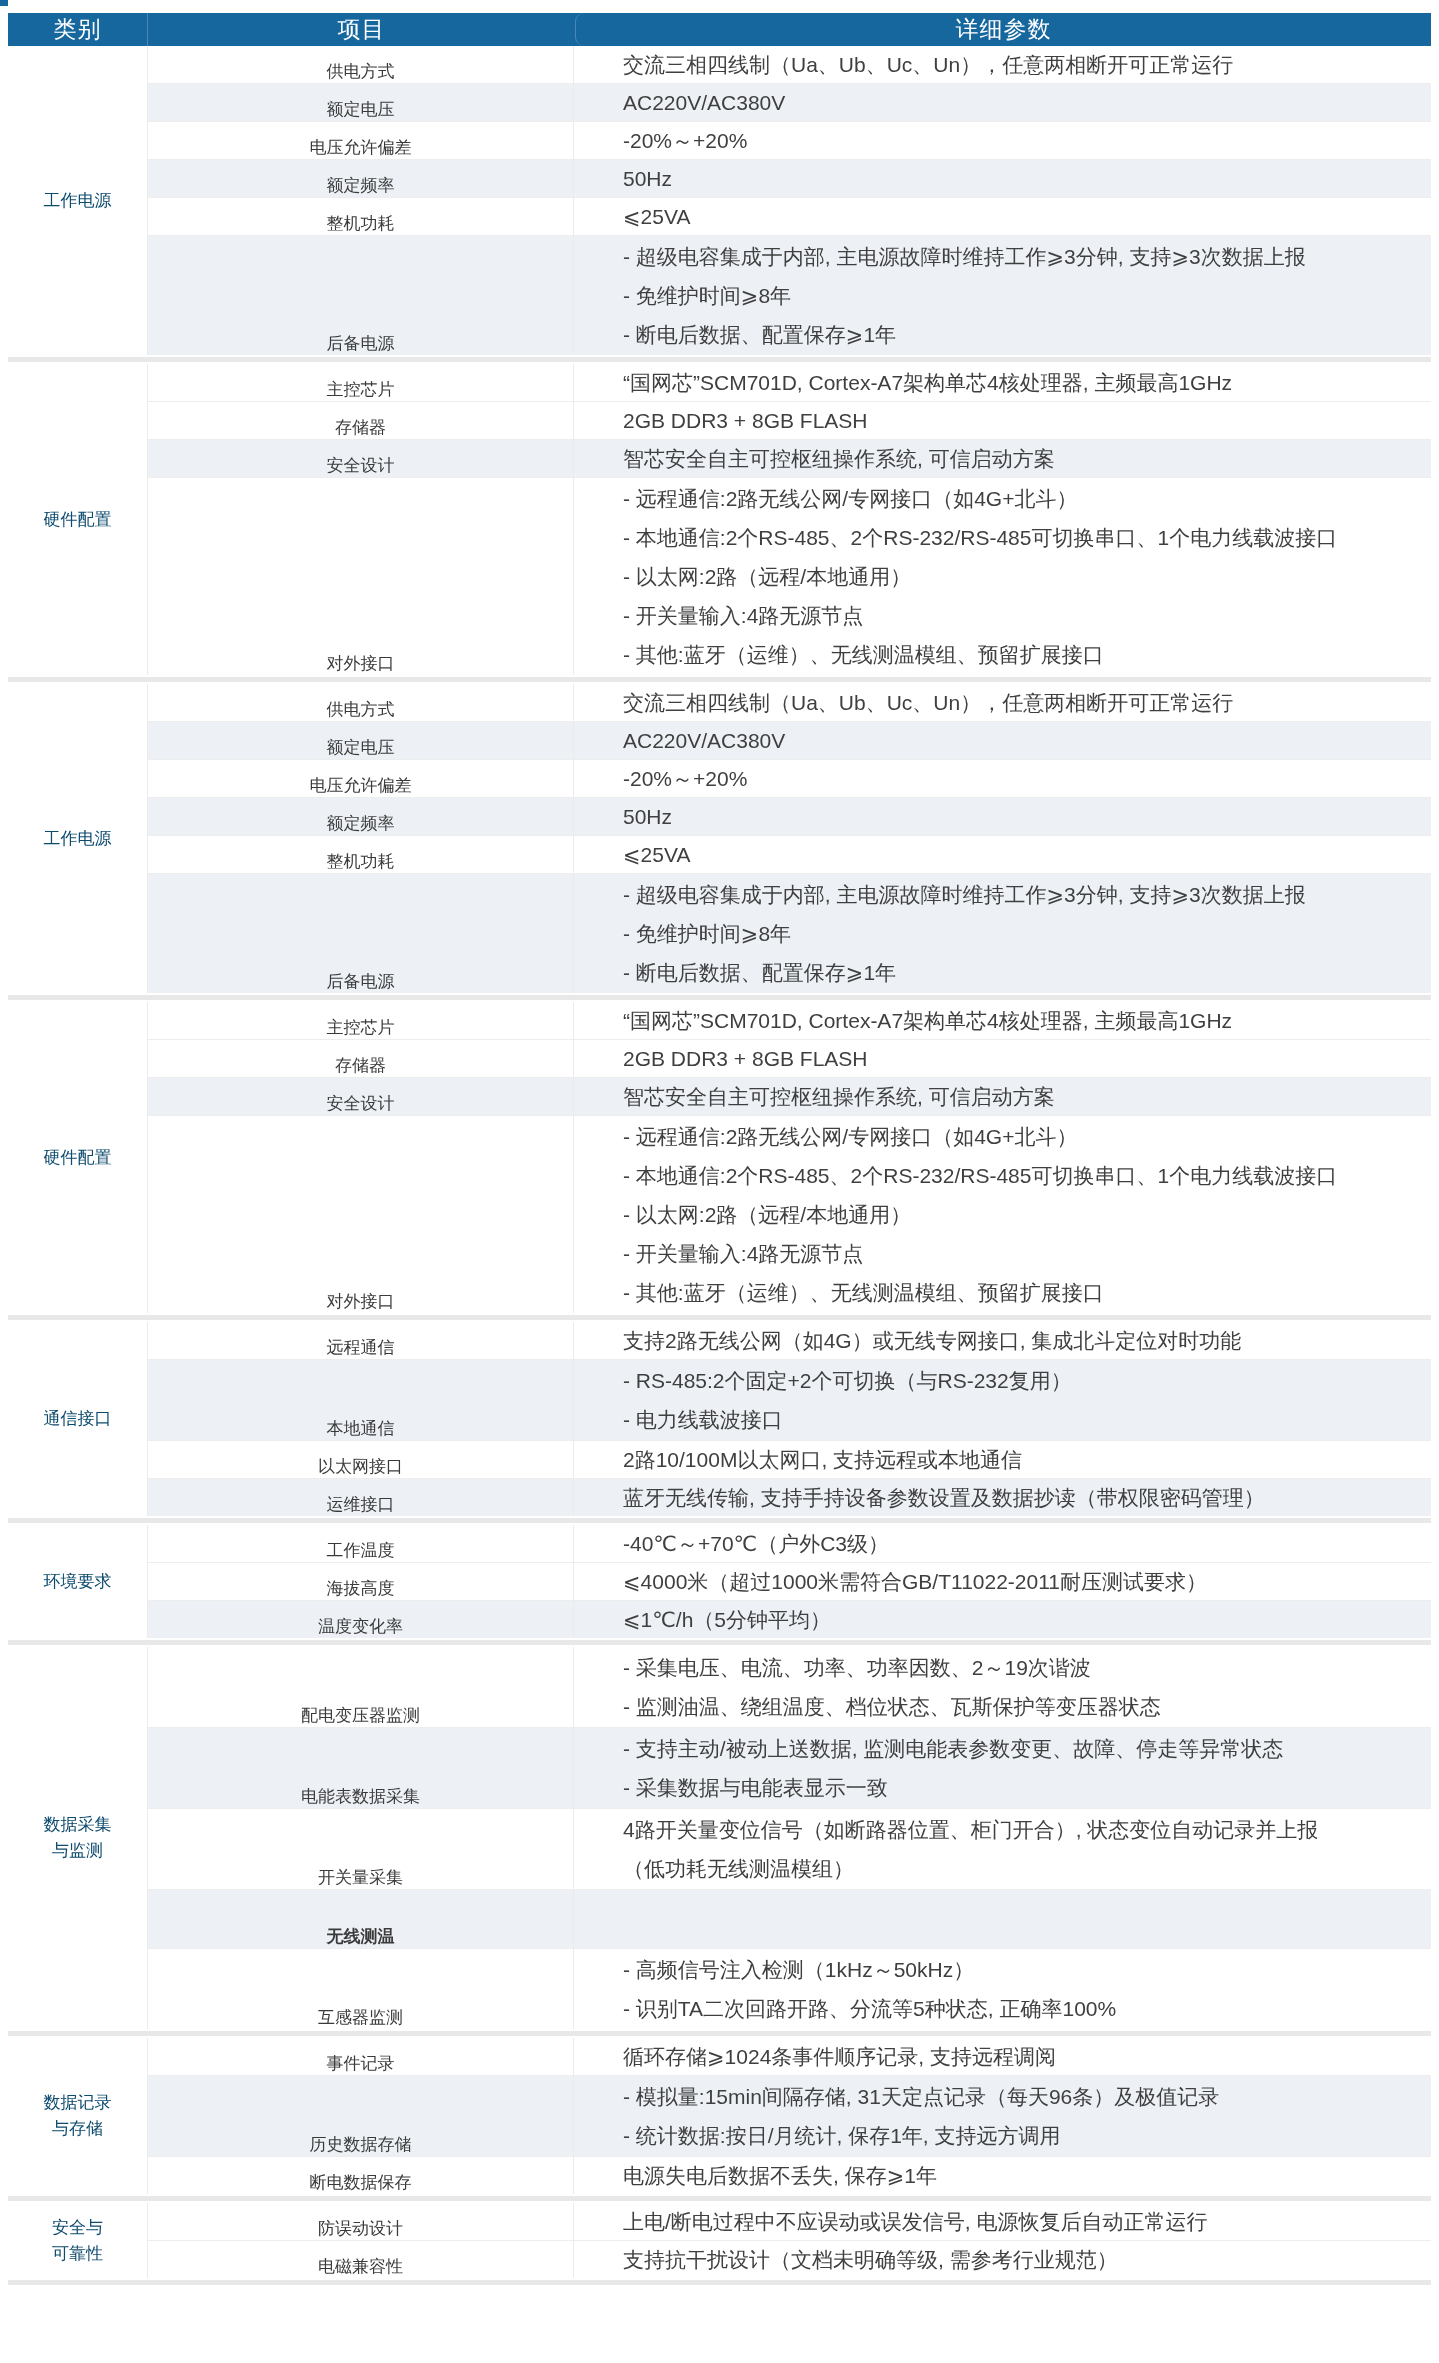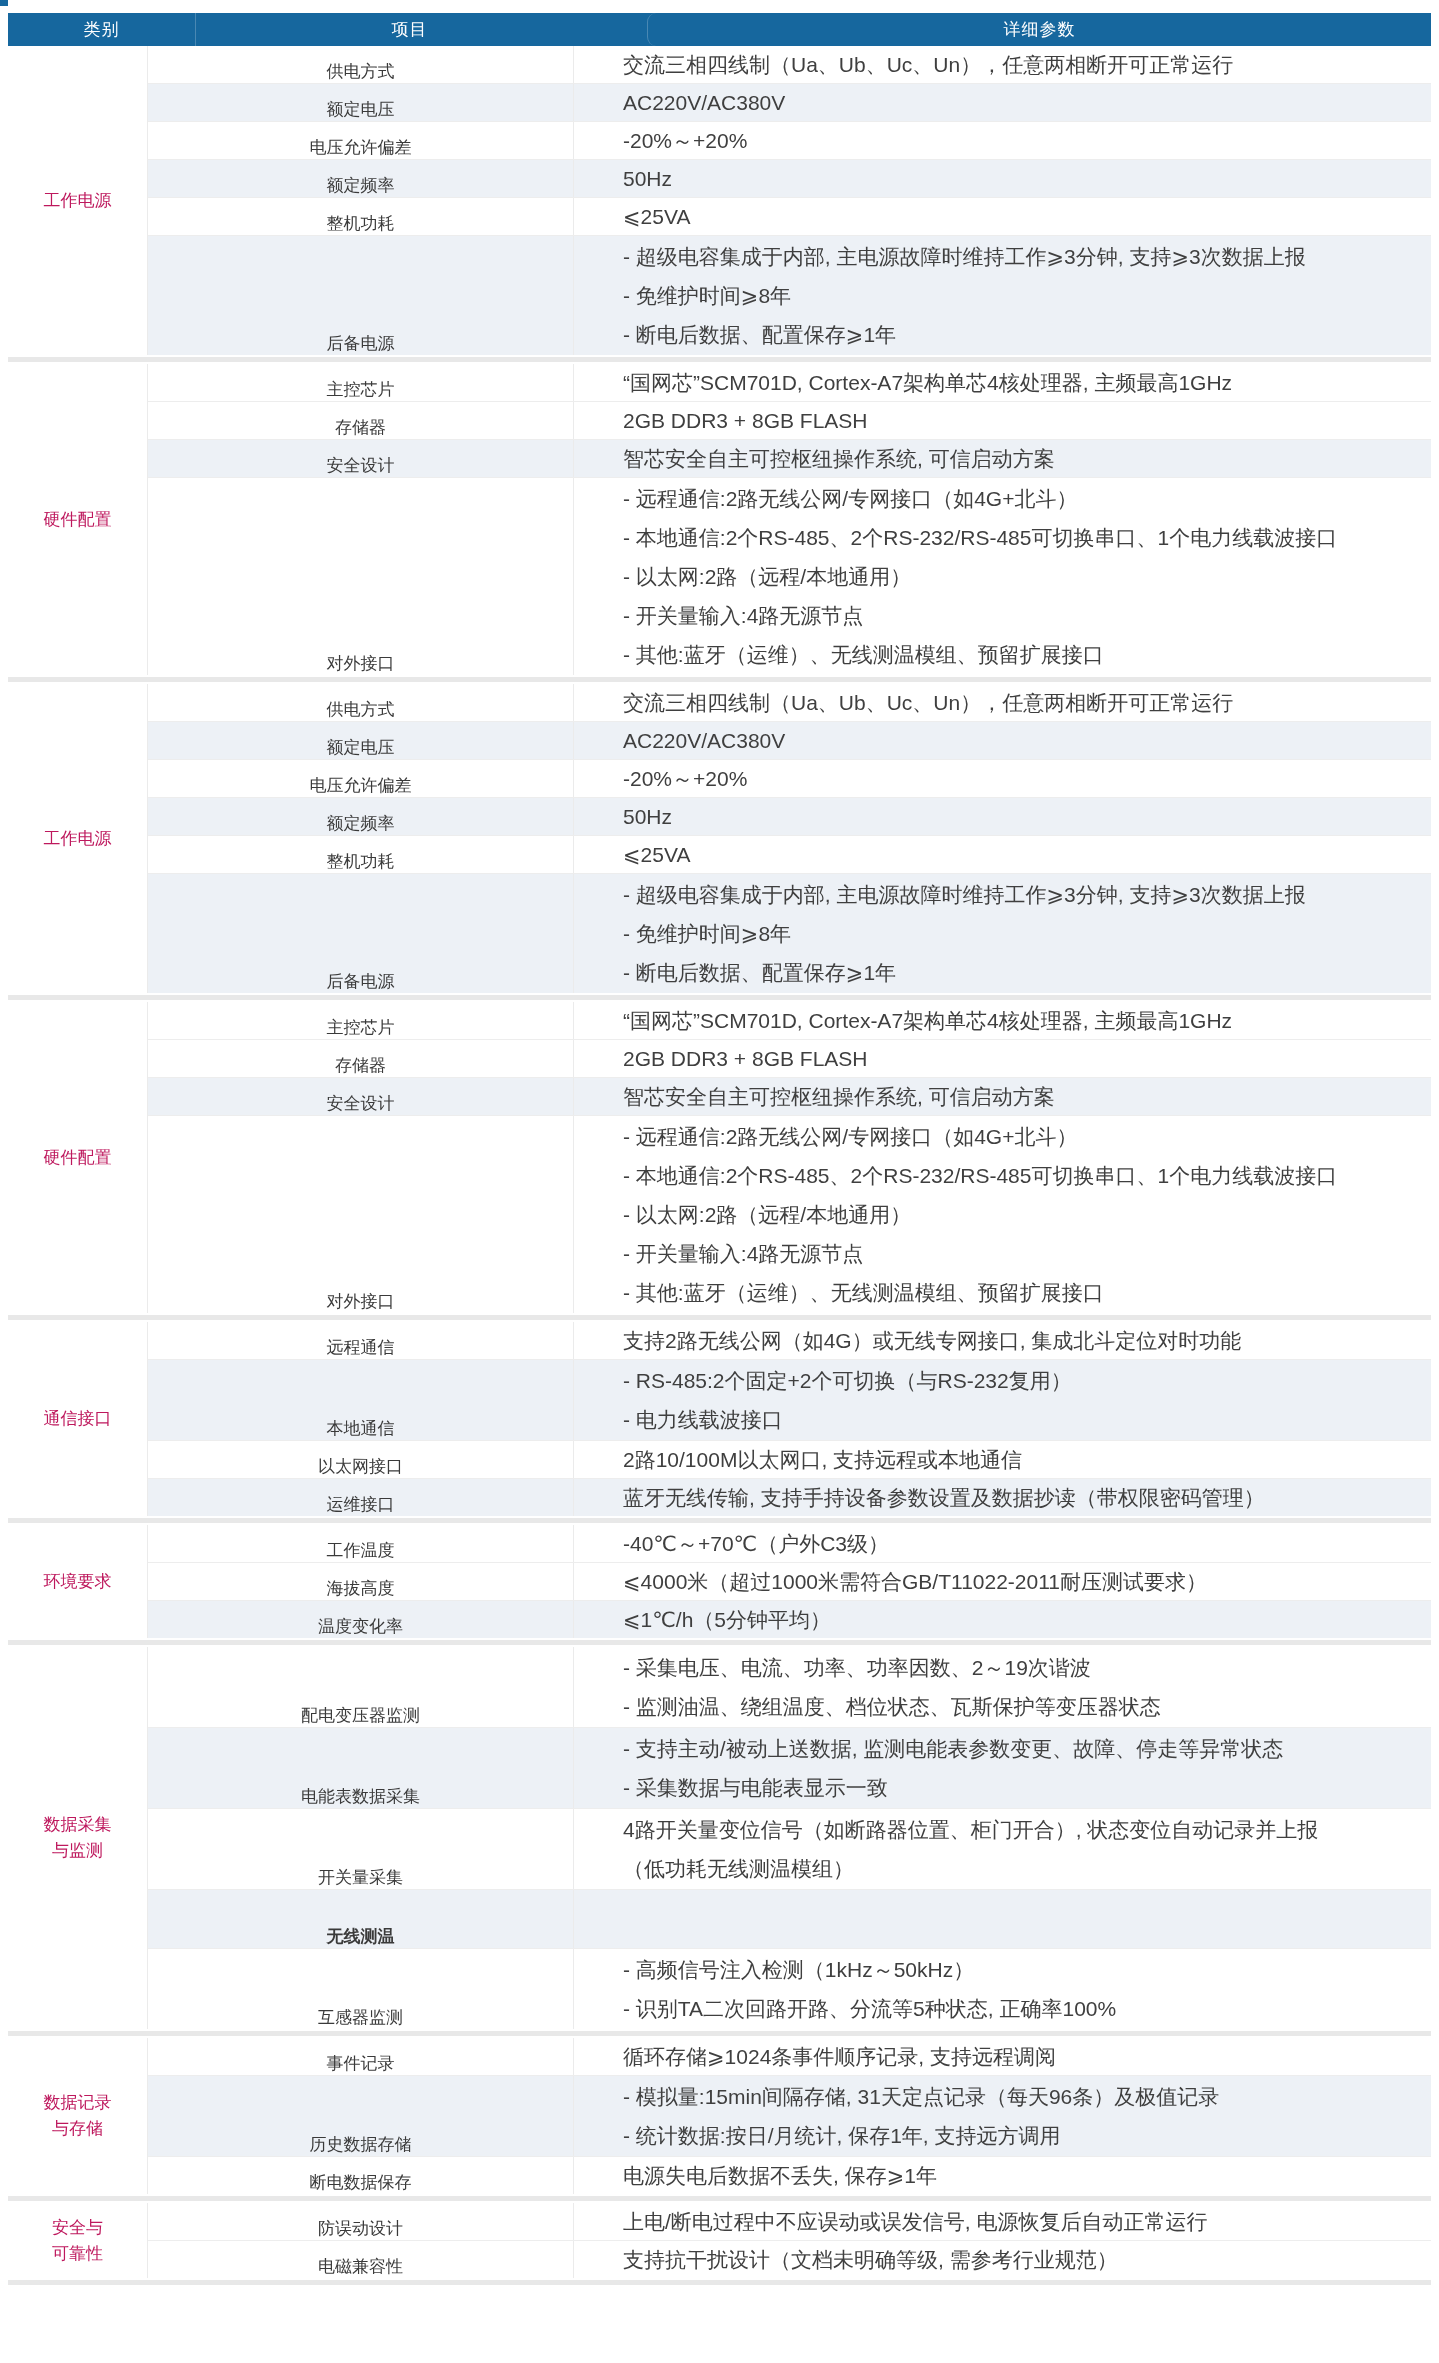--- a/index.html
+++ b/index.html
@@ -6,30 +6,30 @@
   body{
     width:1439px;min-height:2363px;
     font-family:"Liberation Sans","DejaVu Sans",sans-serif;
     color:#3e3e3e;-webkit-font-smoothing:antialiased;
     position:relative;overflow:hidden;
   }
   .corner-mark{position:absolute;top:0;left:0;width:8px;height:6px;background:var(--header-bg,#16679e);}
   .page{padding:13px 8px 0 8px;}
   
   .thead{display:flex;align-items:stretch;background:var(--header-bg,#16679e);height:33px;}
-  .th{color:#fff;font-size:17px;display:flex;align-items:center;justify-content:center;letter-spacing:1px;margin-left:24px;}
+  .th{color:#fff;font-size:23px;display:flex;align-items:center;justify-content:center;letter-spacing:1px;}
   .th-cat{width:139px;}
   .th-item{width:427px;border-left:1px solid rgba(255,255,255,.22);}
   .th-param{flex:1;border-left:1px solid rgba(255,255,255,.22);border-radius:9px;}
   
   .section{display:flex;align-items:stretch;}
   .cat-cell{
     width:139px;flex:0 0 139px;display:flex;flex-direction:column;
     justify-content:center;align-items:center;
-    border-right:1px solid #ebebeb;font-size:17px;color:#be185d;line-height:26px;
+    border-right:1px solid #ebebeb;font-size:17px;color:#0c4a6e;line-height:26px;
   }
   .rows{flex:1;display:flex;flex-direction:column;}
   .row{display:flex;align-items:stretch;min-height:37px;}
   .row + .row{border-top:1px solid #ededed;}
   .row.shaded{background:#edf1f6;}
   .row.tall{min-height:58px;font-weight:bold;}
   .item-cell{
     width:426px;flex:0 0 426px;display:flex;align-items:flex-end;justify-content:center;
     text-align:center;border-right:1px solid #ebebeb;font-size:17px;color:#3a3a3a;
     padding:0 10px;box-sizing:border-box;

